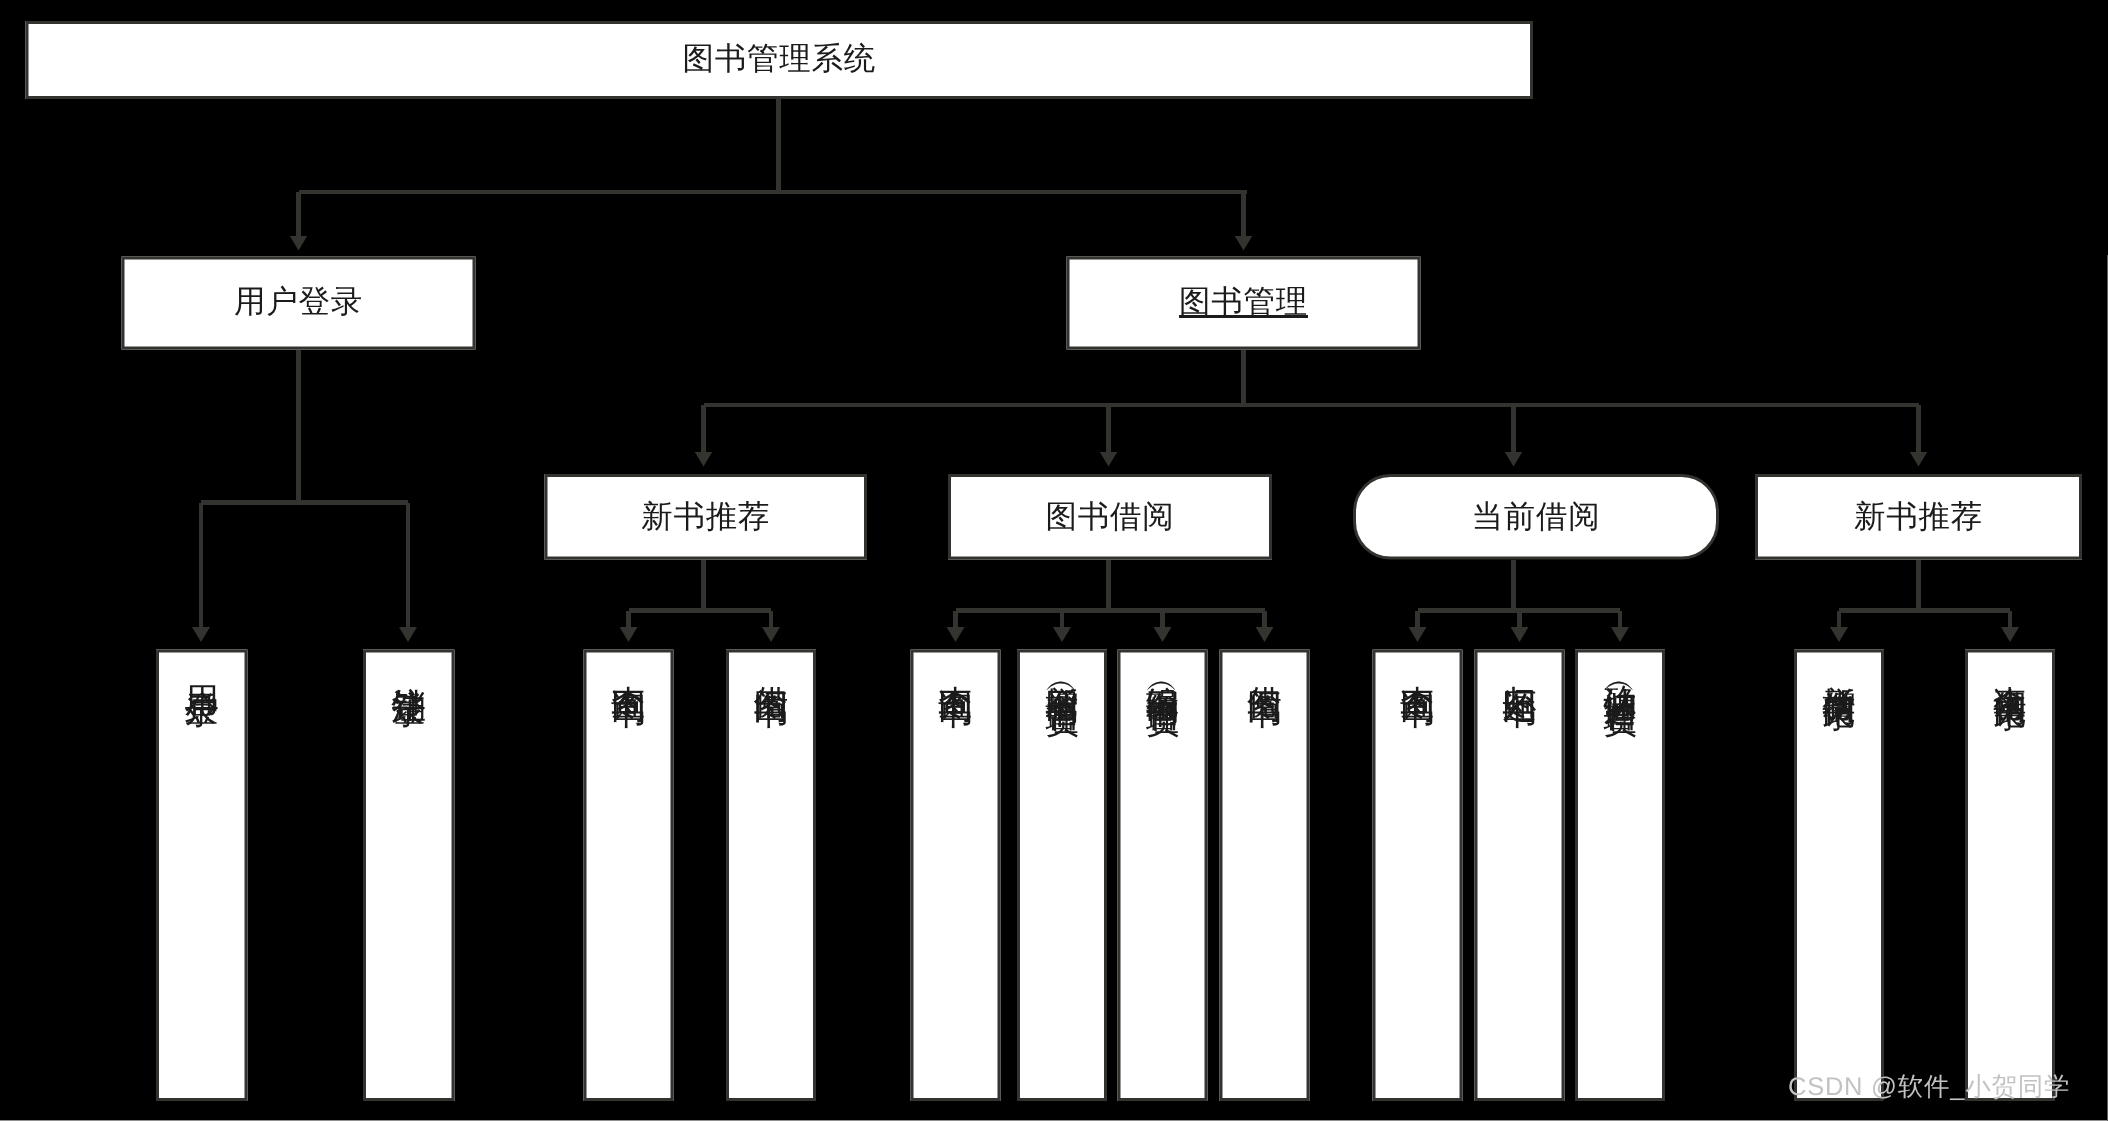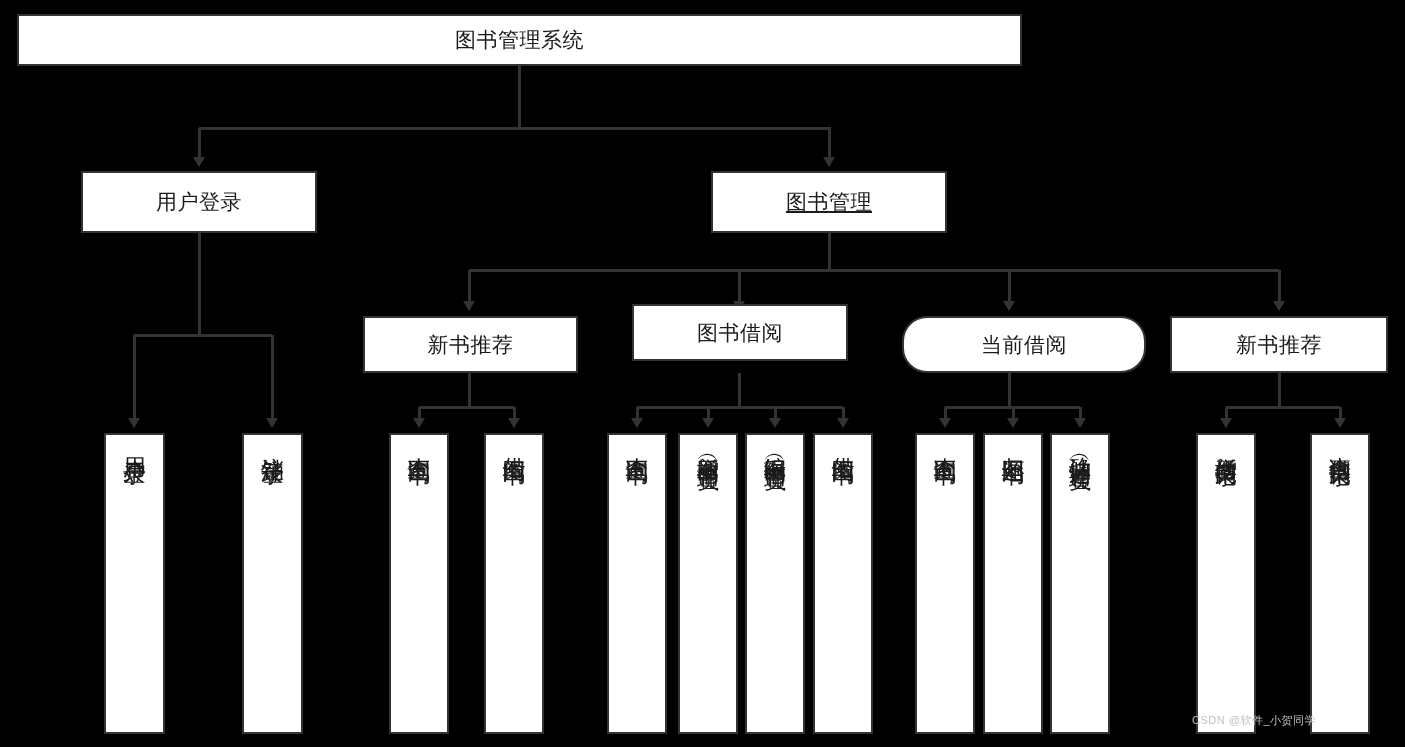--- a/index.html
+++ b/index.html
@@ -60,21 +60,21 @@
     letter-spacing: 2px;
     margin: 0 auto;
   }
   .node.vert.tall .lbl {
     font-size: 22px;
   }
   #watermark {
     position: absolute;
     left: 1192px;
     top: 713px;
-    font-size: 11px;
+    font-size: 17px;
     color: #c2c2c2;
     white-space: nowrap;
     letter-spacing: 0.5px;
     user-select: none;
   }
 </style>
 </head>
 <body>
 
 <div id="stage">
@@ -138,21 +138,21 @@
   <div class="node horiz" style="left:81px; top:171px; width:236px; height:62px;">
     <span class="lbl">用户登录</span>
   </div>
   <div class="node horiz" style="left:711px; top:171px; width:236px; height:62px;text-decoration:underline;">
     <span class="lbl">图书管理</span>
   </div>
 
   <div class="node horiz" style="left:363px; top:316px; width:215px; height:57px;">
     <span class="lbl">新书推荐</span>
   </div>
-  <div class="node horiz" style="left:632px; top:304px; width:216px; height:57px;">
+  <div class="node horiz" style="left:632px; top:316px; width:216px; height:57px;">
     <span class="lbl">图书借阅</span>
   </div>
   <div class="node horiz" style="left:902px; top:316px; width:244px; height:57px;border-radius:25px;">
     <span class="lbl">当前借阅</span>
   </div>
   <div class="node horiz" style="left:1170px; top:316px; width:218px; height:57px;">
     <span class="lbl">新书推荐</span>
   </div>
 
   <div class="node vert" style="left:104px; top:433px; width:61px; height:301px;">

